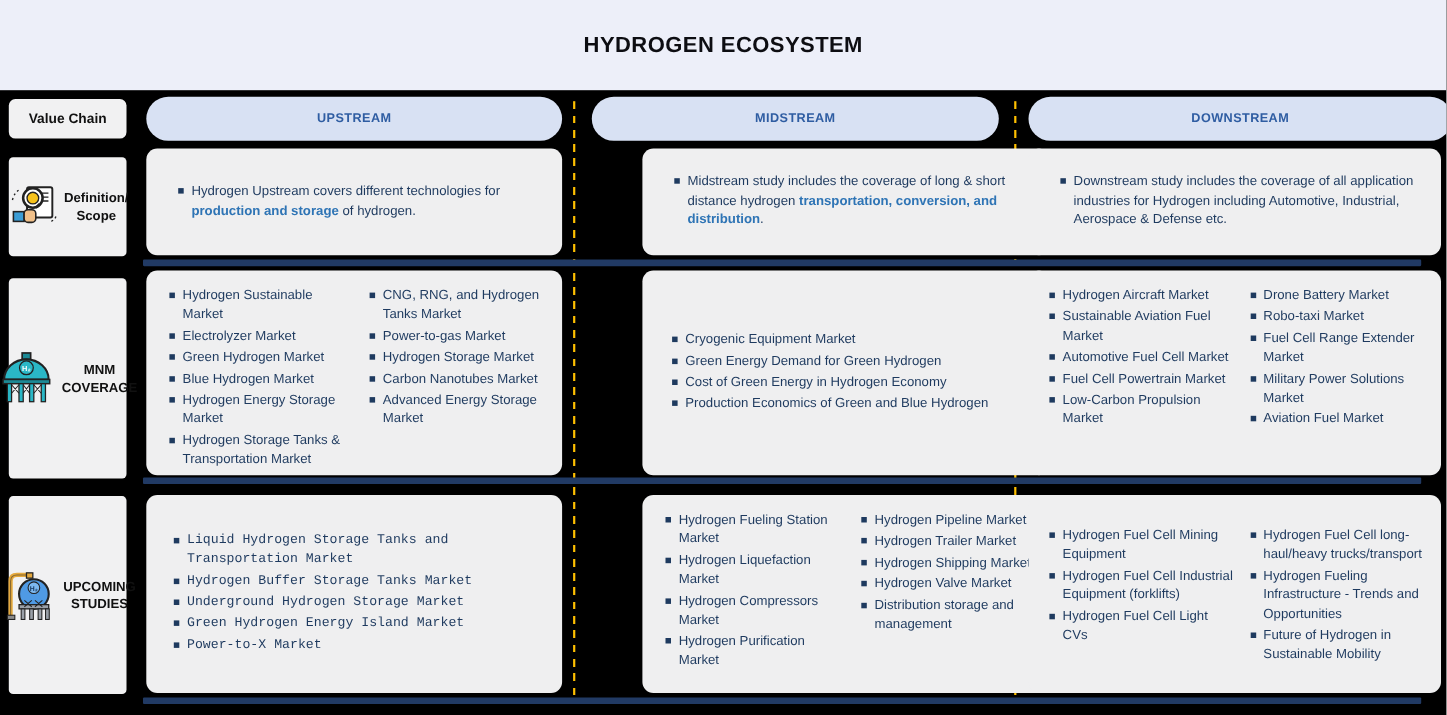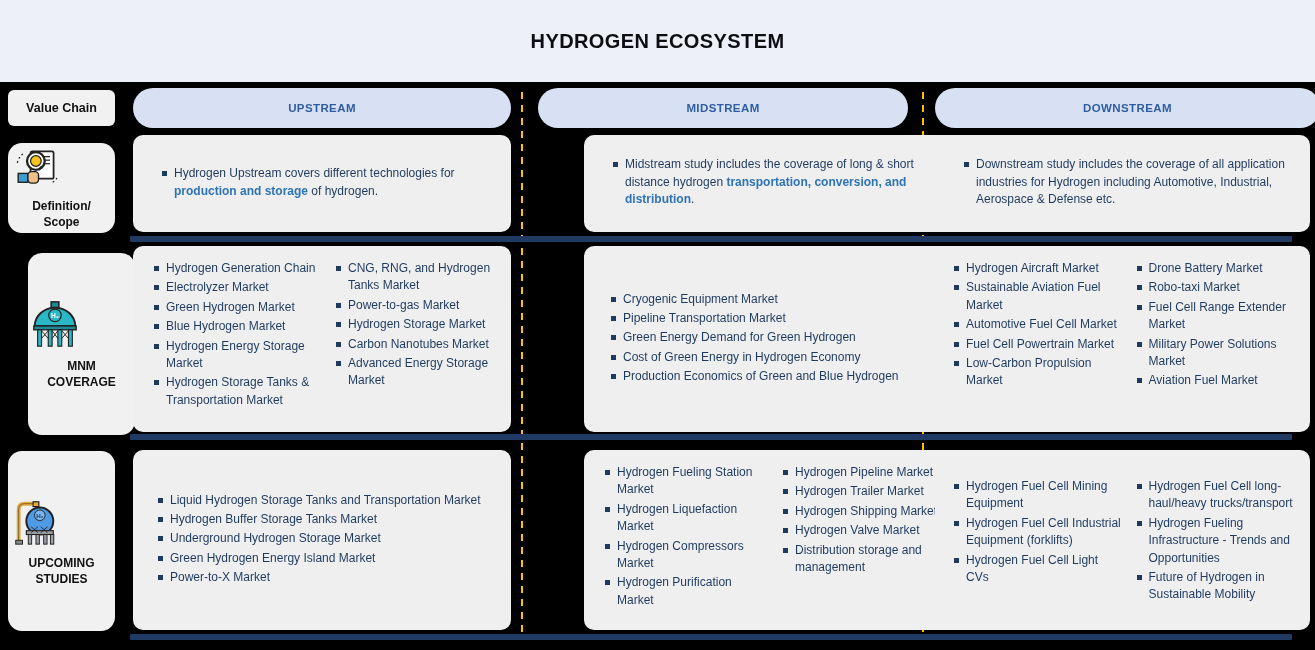--- a/index.html
+++ b/index.html
@@ -33,26 +33,26 @@
   
   .vsep {
     position:absolute; top:92px; height:540px; width:2px;
     background:repeating-linear-gradient(to bottom, #ffc000 0 7px, transparent 7px 13px);
   }
   .vsep.s1 { left:521px; }
   .vsep.s2 { left:922px; }
 
   
   .side-card {
-    position:absolute; left:8px; width:107px; background:#f1f1f2; border-radius:14px;
-    display:flex; flex-direction:column; justify-content:center; gap:6px;
+    position:absolute; left:8px; width:107px; background:#f1f1f2; border-radius:4px;
+    display:flex; flex-direction:row; align-items:center; justify-content:center; gap:6px;
   }
   .side-card .lbl { font-size:12px; font-weight:700; color:#111; text-align:center; line-height:1.35; }
   .side-def { top:143px; height:90px; }
-  .side-cov { top:253px; height:182px;margin-left:20px; }
+  .side-cov { top:253px; height:182px; }
   .side-upc { top:451px; height:180px; }
 
   
   .card {
     position:absolute; background:#efeff0; border-radius:10px;
     color:#1e3a5f; font-size:12px; line-height:1.45;
   }
   .row-def  { top:135px; height:97px; display:flex; align-items:center; }
   .row-cov  { top:246px; height:186px; }
   .row-upc  { top:450px; height:180px; }
@@ -65,21 +65,21 @@
   ul.blist li::before {
     content:""; position:absolute; left:1px; top:6px; width:5px; height:5px; background:#1e3a5f;
   }
   .two-col { columns:2; column-gap:14px; }
   .hl { color:#2e74b5; font-weight:700; }
 
   .pad-def { padding:10px 22px 10px 28px; width:100%; }
   .cov-up-list  { padding:14px 8px 8px 20px; }
   .cov-mid-wrap { height:100%; display:flex; align-items:center; padding-left:26px; padding-right:10px; }
   .cov-down-list{ padding:14px 6px 8px 18px; }
-  .upc-up-wrap  { height:100%; display:flex; align-items:center; padding-left:24px; padding-right:10px; }
+  .upc-up-wrap  { height:100%; display:flex; align-items:center; padding-left:24px; padding-right:10px;font-family:Liberation Mono, monospace; }
   .upc-mid-list { padding:14px 8px 8px 20px; }
   .upc-down-list{ padding:16px 6px 8px 18px;margin-top:12px; }
 
   
   .hbar { position:absolute; left:130px; width:1162px; height:6px; background:#213a64; border-radius:1px; }
   .hbar.b1 { top:236px; } .hbar.b2 { top:434px; } .hbar.b3 { top:634px; }
 
   .icon-wrap { width:54px; height:54px; display:flex; align-items:center; justify-content:center; }
   .side-def .icon-wrap { height:46px; }
 </style>
@@ -184,38 +184,37 @@
   <div class="card row-def c-down">
     <div class="pad-def">
       <ul class="blist">
         <li><span>Downstream study includes the coverage of all application industries for Hydrogen including Automotive, Industrial, Aerospace &amp; Defense etc.</span><span class="hl"></span><span></span></li>
       </ul>
     </div>
   </div>
 
   <div class="card row-cov c-up">
     <ul class="blist two-col cov-up-list">
-        <li>Hydrogen Generation Chain</li>
+        <li>Hydrogen Sustainable Market</li>
         <li>Electrolyzer Market</li>
         <li>Green Hydrogen Market</li>
         <li>Blue Hydrogen Market</li>
         <li>Hydrogen Energy Storage Market</li>
         <li>Hydrogen Storage Tanks &amp; Transportation Market</li>
         <li>CNG, RNG, and Hydrogen Tanks Market</li>
         <li>Power-to-gas Market</li>
         <li>Hydrogen Storage Market</li>
         <li>Carbon Nanotubes Market</li>
         <li>Advanced Energy Storage Market</li>
       </ul>
   </div>
   <div class="card row-cov c-mid">
     <div class="cov-mid-wrap">
       <ul class="blist">
           <li>Cryogenic Equipment Market</li>
-          <li>Pipeline Transportation Market</li>
           <li>Green Energy Demand for Green Hydrogen</li>
           <li>Cost of Green Energy in Hydrogen Economy</li>
           <li>Production Economics of Green and Blue Hydrogen</li>
         </ul>
     </div>
   </div>
   <div class="card row-cov c-down">
     <ul class="blist two-col cov-down-list">
         <li>Hydrogen Aircraft Market</li>
         <li>Sustainable Aviation Fuel Market</li>

